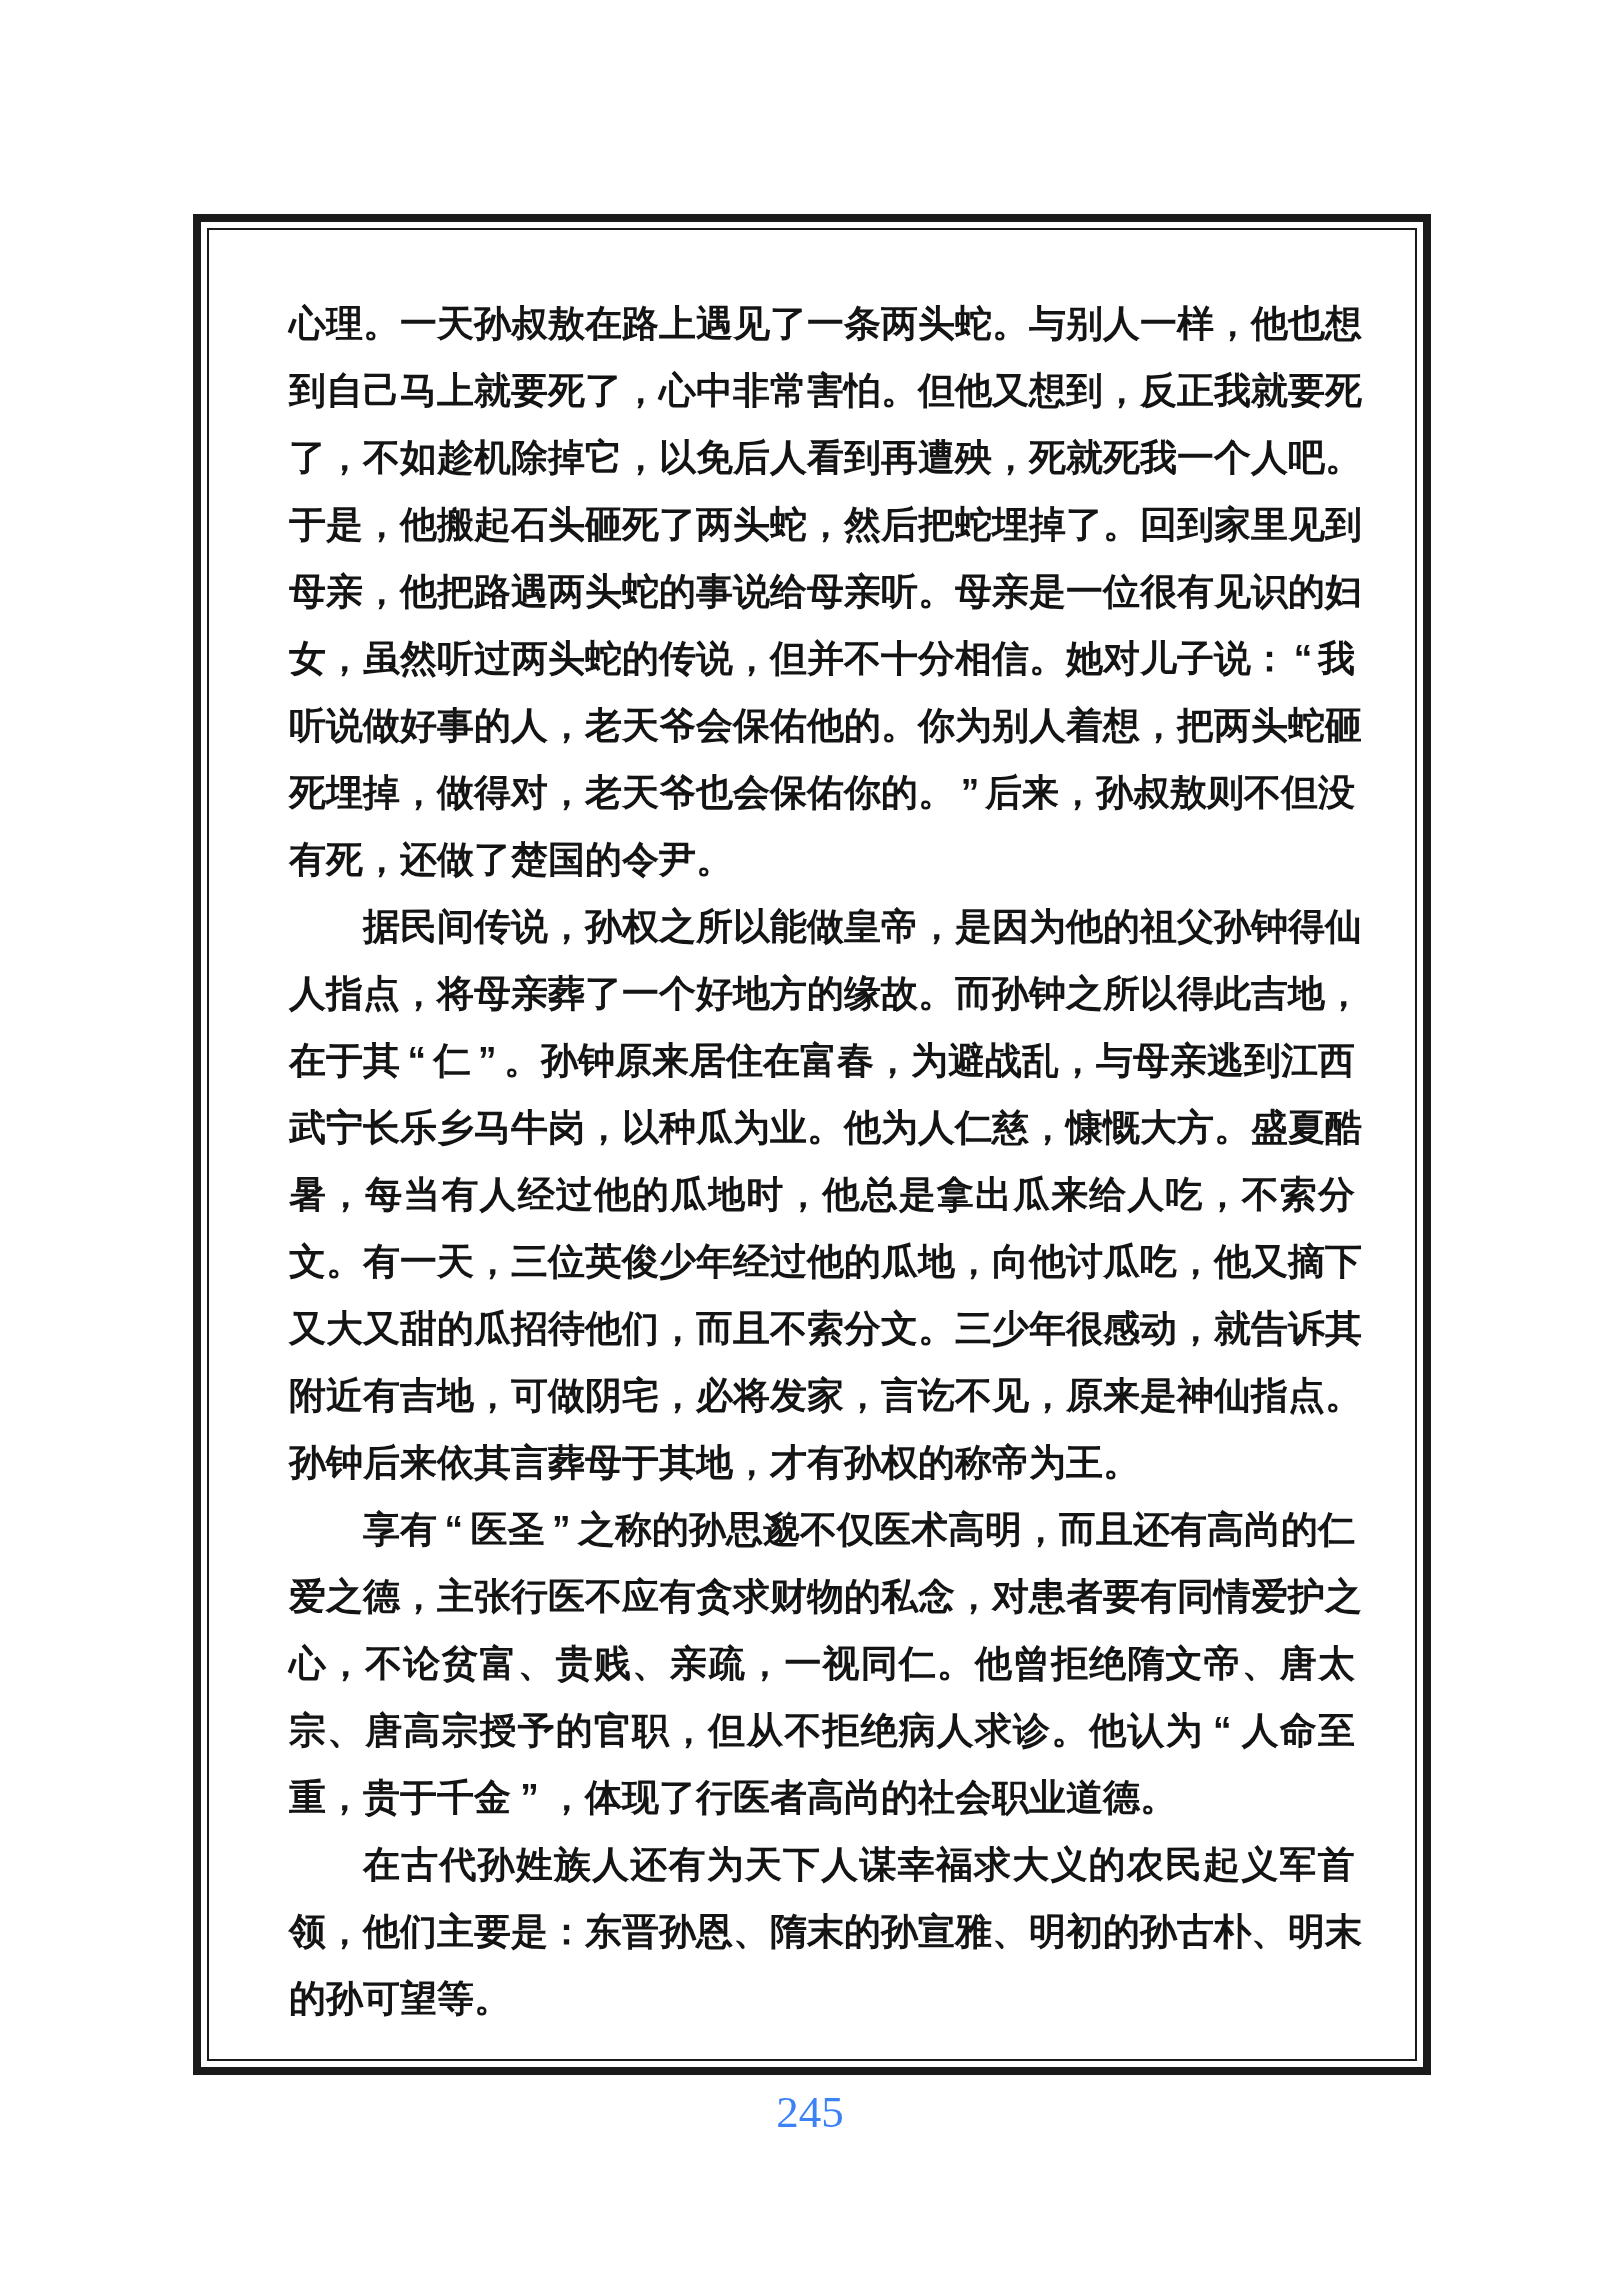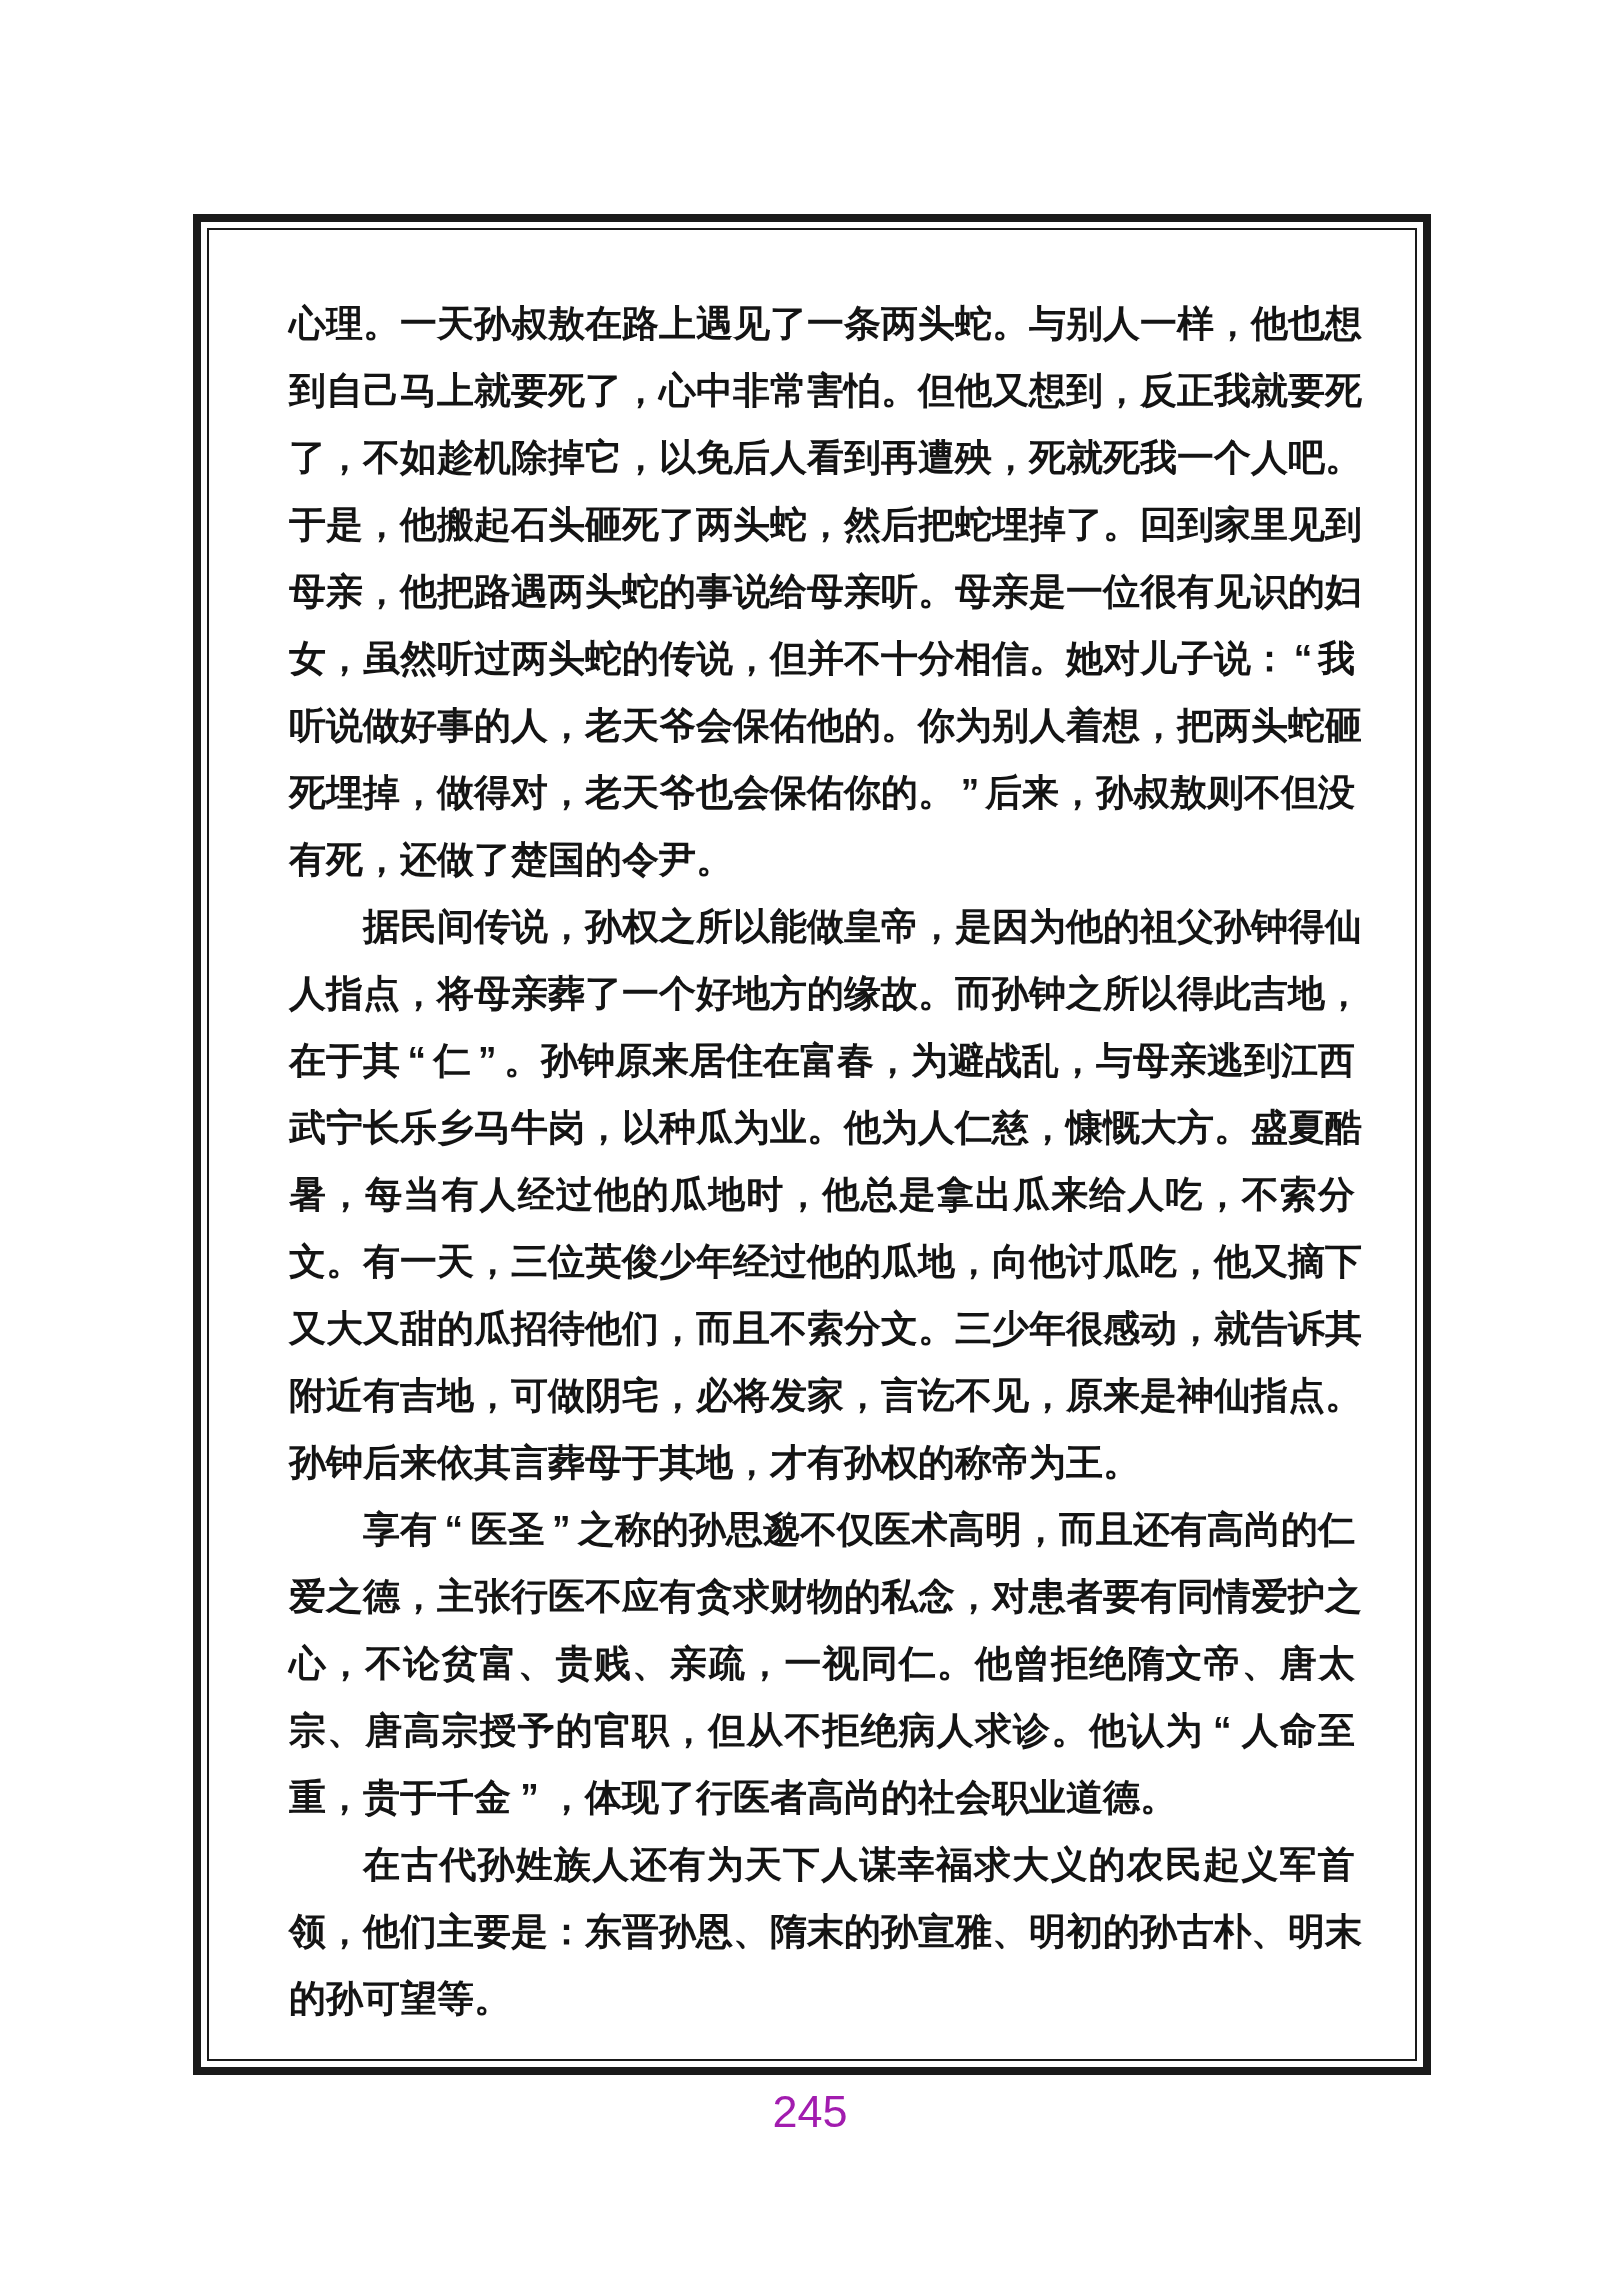--- a/index.html
+++ b/index.html
@@ -59,23 +59,23 @@
   .line.just { justify-content: space-between; }
   .line.just span { flex: 0 1 auto; }
   .line.last { justify-content: flex-start; }
   .line.indent { padding-left: 74px; }
   .page-number {
     position: absolute;
     left: 0;
     top: 2086px;
     width: 1620px;
     text-align: center;
-    font-family: Liberation Sans, sans-serif;
+    font-family: Liberation Serif, serif;
     font-size: 45px;
-    color: #a21caf;
+    color: #3b82f6;
   }
 </style>
 </head>
 <body>
 
 <div class="page">
   <div class="outer-frame">
     <div class="inner-frame"></div>
   </div>
   <div class="text-block" id="text-block">

